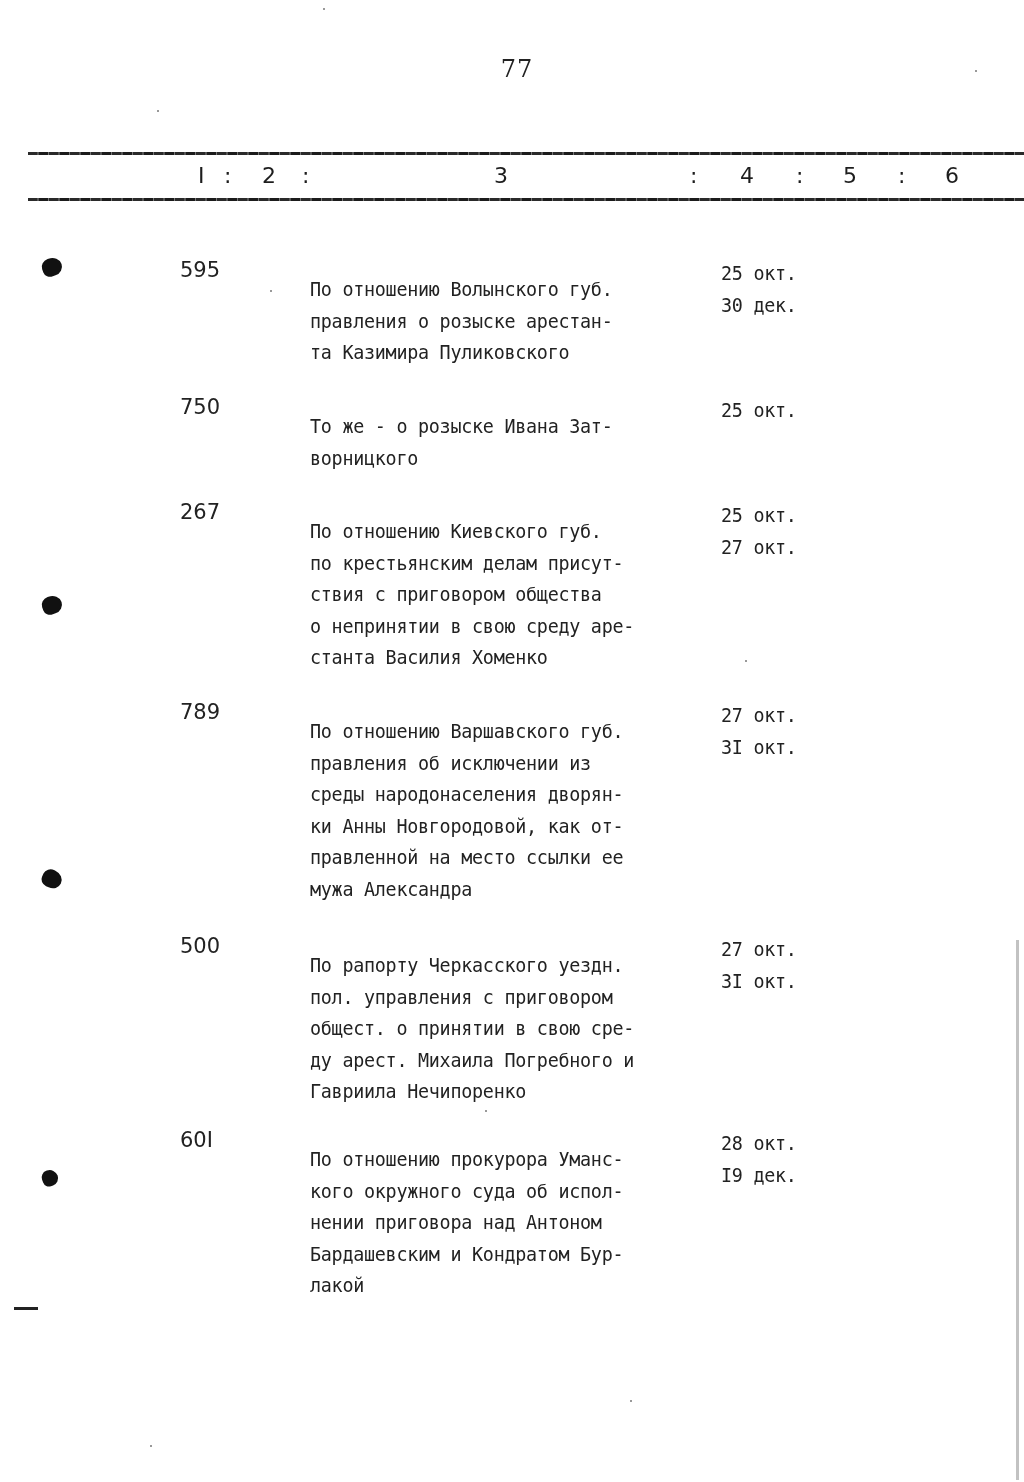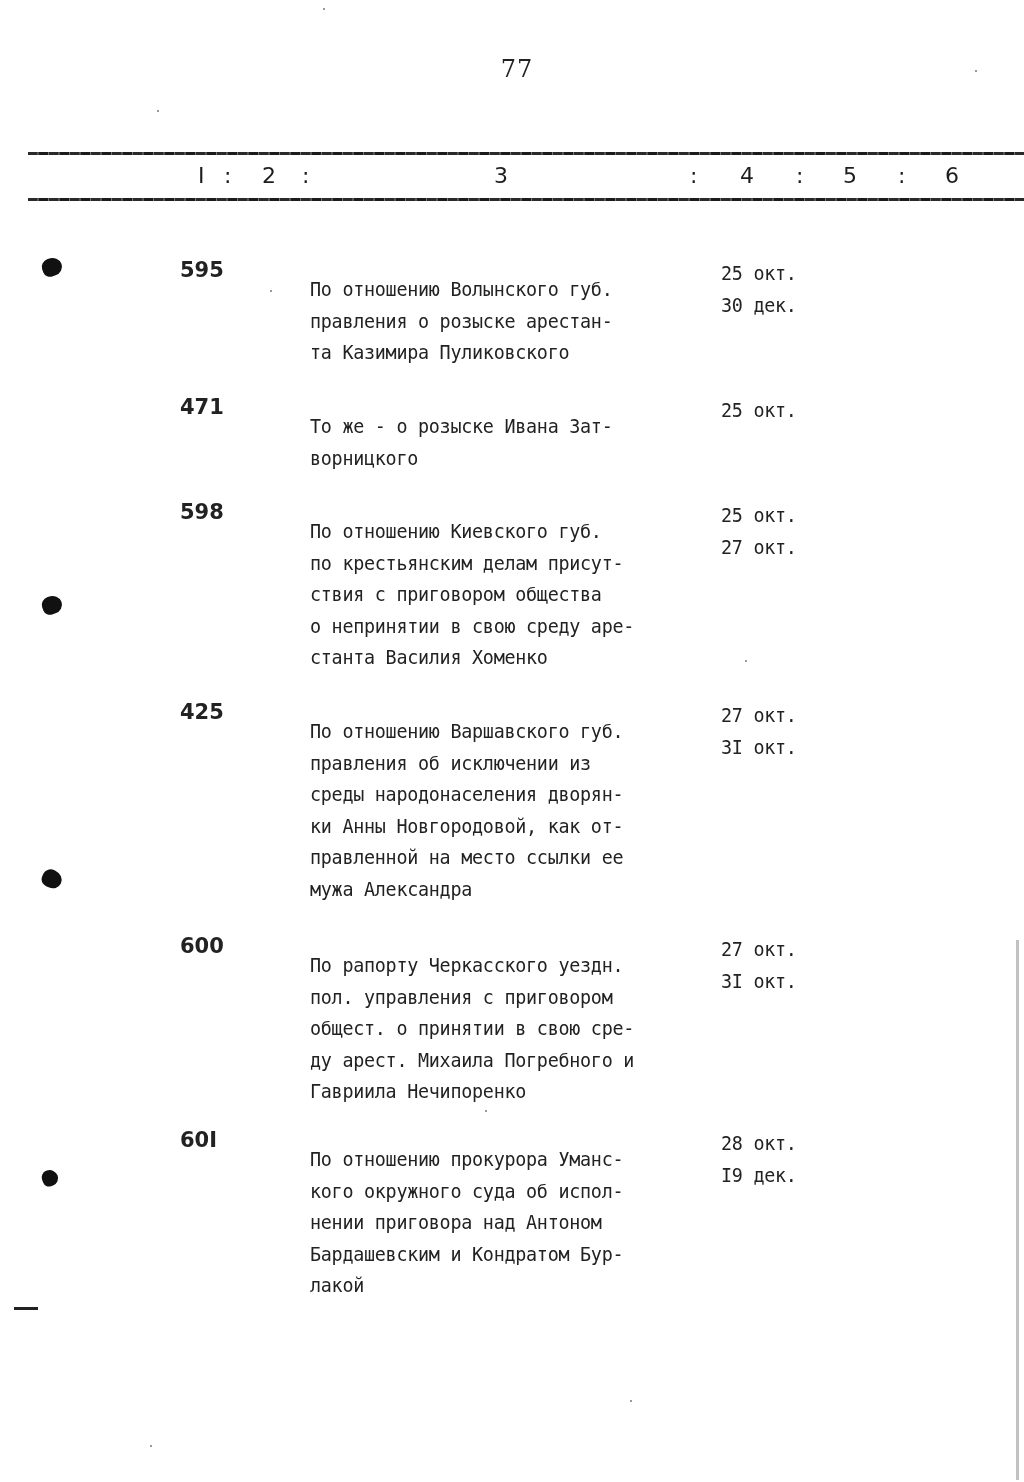--- a/index.html
+++ b/index.html
@@ -21,21 +21,21 @@
   .rule.bottom { top: 198px; }
   .col-header {
     position: absolute; top: 163px; height: 30px;
     font-family: "DejaVu Sans", "Liberation Sans", sans-serif;
     font-size: 22px; color: #1d1d1d;
   }
   .col-header span { position: absolute; white-space: pre; }
   .entry { position: absolute; left: 0; width: 1024px; }
   .entry .num {
     position: absolute; left: 180px; top: 0;
-    font-family: "DejaVu Sans", "Liberation Sans", sans-serif; font-size: 21px; font-weight: 700;
+    font-family: "DejaVu Sans", "Liberation Sans", sans-serif; font-size: 21px; font-weight: 400;
   }
   .entry .desc {
     position: absolute; left: 310px; top: 16px; width: 400px;
   }
   .entry .dates {
     position: absolute; left: 721px; top: 0; width: 110px;
   }
   .line {
     display: block; height: 31.5px; line-height: 31.5px;
     font-size: 20px; white-space: pre; letter-spacing: -0.3px;
@@ -83,63 +83,63 @@
       <span class="line">правления о розыске арестан-</span>
       <span class="line">та Казимира Пуликовского</span>
     </div>
     <div class="dates">
       <span class="line">25 окт.</span>
       <span class="line">30 дек.</span>
     </div>
   </div>
 
   <div class="entry" style="top:395px;">
-    <div class="num">471</div>
+    <div class="num">750</div>
     <div class="desc">
       <span class="line">То же - о розыске Ивана Зат-</span>
       <span class="line">ворницкого</span>
     </div>
     <div class="dates">
       <span class="line">25 окт.</span>
     </div>
   </div>
 
   <div class="entry" style="top:500px;">
-    <div class="num">598</div>
+    <div class="num">267</div>
     <div class="desc">
       <span class="line">По отношению Киевского губ.</span>
       <span class="line">по крестьянским делам присут-</span>
       <span class="line">ствия с приговором общества</span>
       <span class="line">о непринятии в свою среду аре-</span>
       <span class="line">станта Василия Хоменко</span>
     </div>
     <div class="dates">
       <span class="line">25 окт.</span>
       <span class="line">27 окт.</span>
     </div>
   </div>
 
   <div class="entry" style="top:700px;">
-    <div class="num">425</div>
+    <div class="num">789</div>
     <div class="desc">
       <span class="line">По отношению Варшавского губ.</span>
       <span class="line">правления об исключении из</span>
       <span class="line">среды народонаселения дворян-</span>
       <span class="line">ки Анны Новгородовой, как от-</span>
       <span class="line">правленной на место ссылки ее</span>
       <span class="line">мужа Александра</span>
     </div>
     <div class="dates">
       <span class="line">27 окт.</span>
       <span class="line">3I окт.</span>
     </div>
   </div>
 
   <div class="entry" style="top:934px;">
-    <div class="num">600</div>
+    <div class="num">500</div>
     <div class="desc">
       <span class="line">По рапорту Черкасского уездн.</span>
       <span class="line">пол. управления с приговором</span>
       <span class="line">общест. о принятии в свою сре-</span>
       <span class="line">ду арест. Михаила Погребного и</span>
       <span class="line">Гавриила Нечипоренко</span>
     </div>
     <div class="dates">
       <span class="line">27 окт.</span>
       <span class="line">3I окт.</span>

